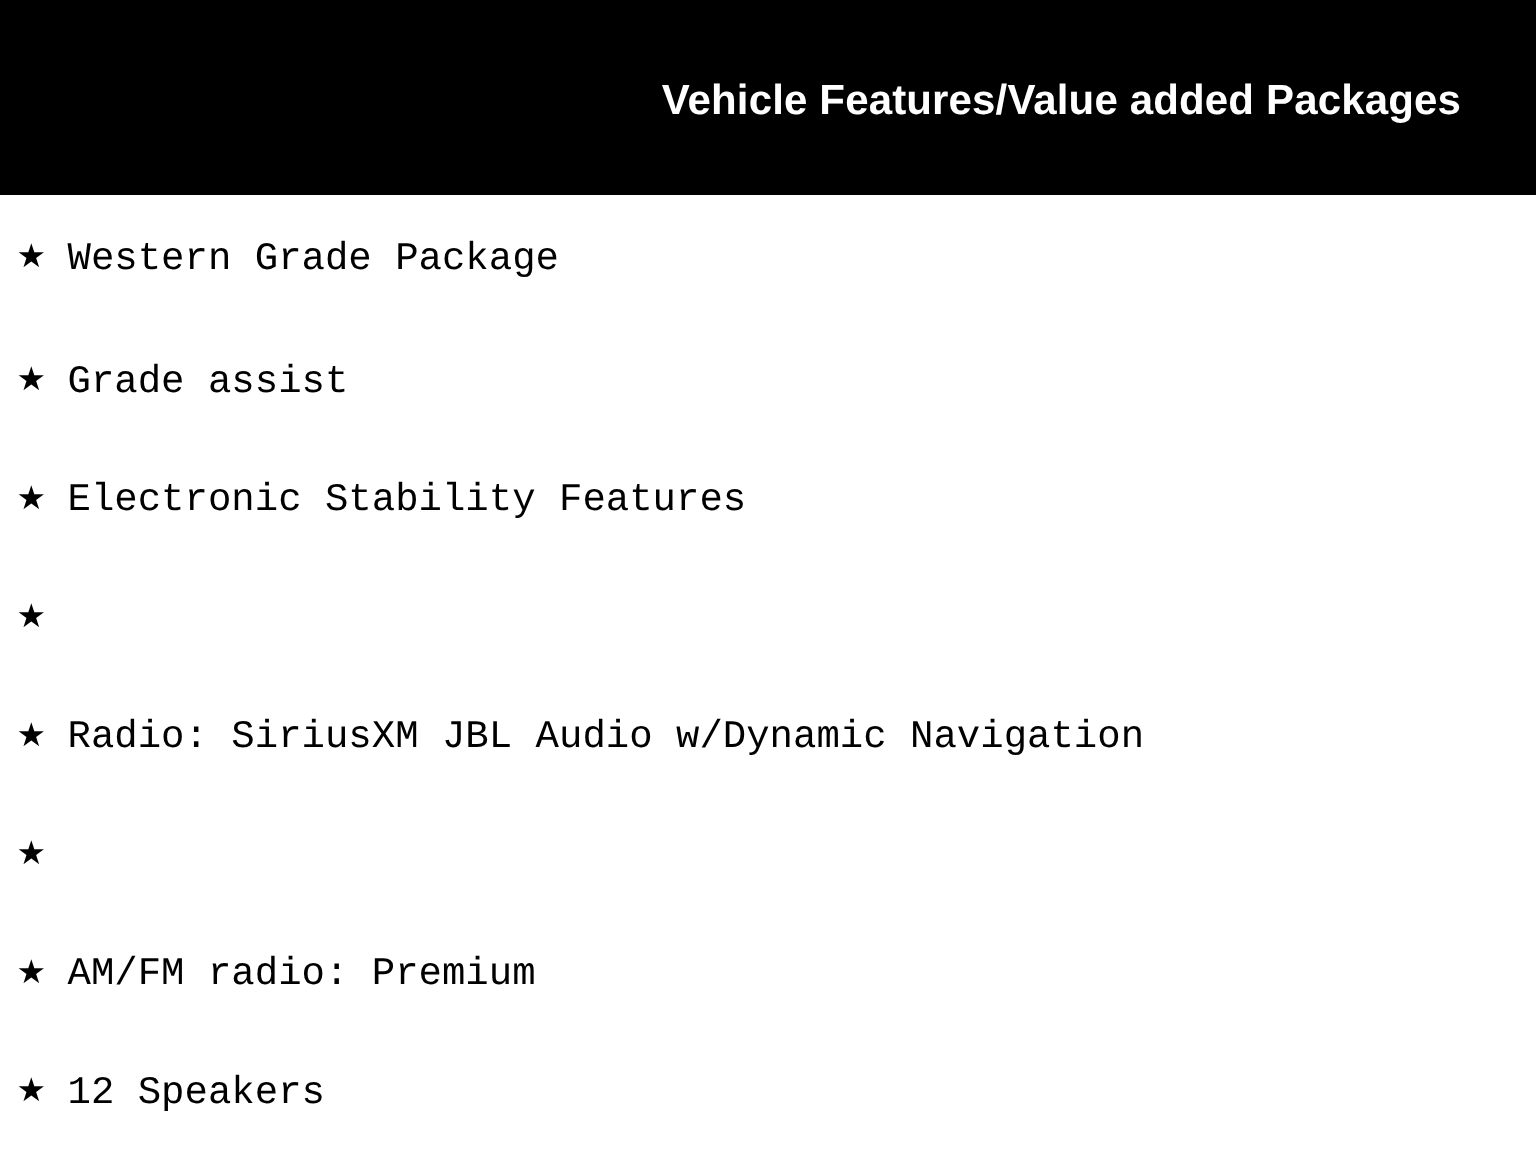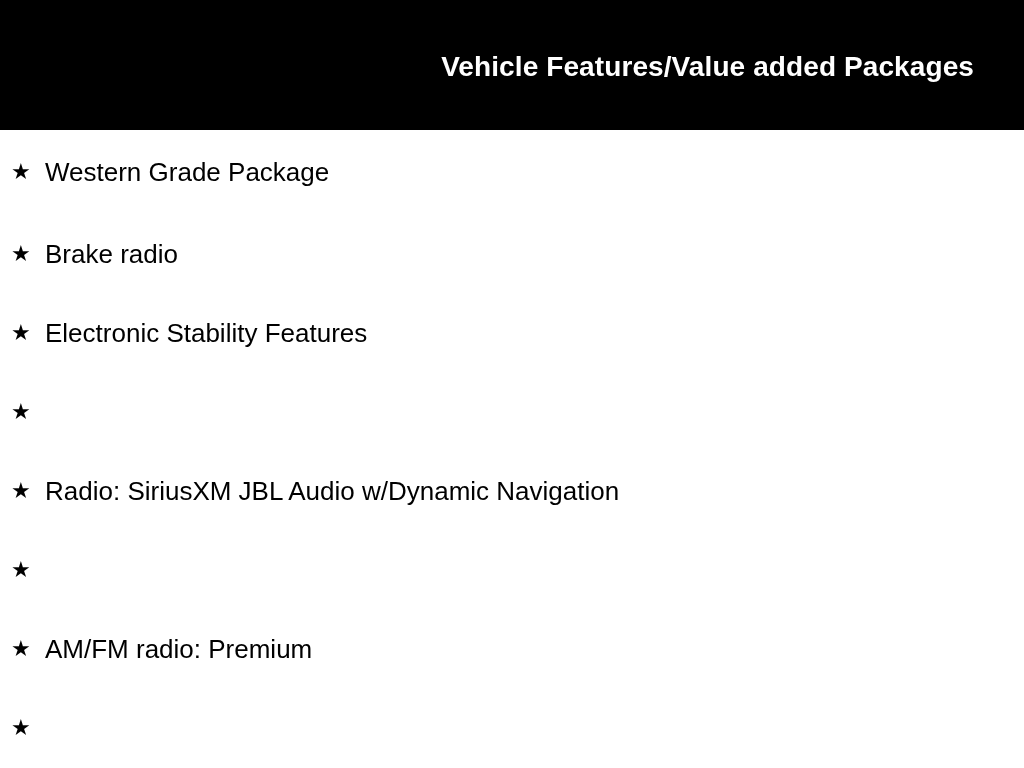--- a/index.html
+++ b/index.html
@@ -76,21 +76,21 @@
     width: 26px;
     color: #000000;
     font-family: "DejaVu Sans", sans-serif;
     font-size: 22px;
     line-height: 1;
     text-align: left;
   }
 
   .feature-label {
     color: #000000;
-    font-family: Liberation Sans, sans-serif;
+    font-family: Liberation Mono, monospace;
     font-size: 26px;
     font-weight: normal;
     line-height: 30px;
     white-space: nowrap;
   }
 </style>
 </head>
 <body>
 
 <div id="slide">
@@ -101,21 +101,21 @@
 
   <ul id="feature-list">
 
     <li class="feature-item">
       <span class="bullet-star">★</span>
       <span class="feature-label">Western Grade Package</span>
     </li>
 
     <li class="feature-item">
       <span class="bullet-star">★</span>
-      <span class="feature-label">Brake radio</span>
+      <span class="feature-label">Grade assist</span>
     </li>
 
     <li class="feature-item">
       <span class="bullet-star">★</span>
       <span class="feature-label">Electronic Stability Features</span>
     </li>
 
     <li class="feature-item">
       <span class="bullet-star">★</span>
     </li>
@@ -129,17 +129,18 @@
       <span class="bullet-star">★</span>
     </li>
 
     <li class="feature-item">
       <span class="bullet-star">★</span>
       <span class="feature-label">AM/FM radio: Premium</span>
     </li>
 
     <li class="feature-item">
       <span class="bullet-star">★</span>
+      <span class="feature-label">12 Speakers</span>
     </li>
 
   </ul>
 
 </div>
 
 </body></html>

